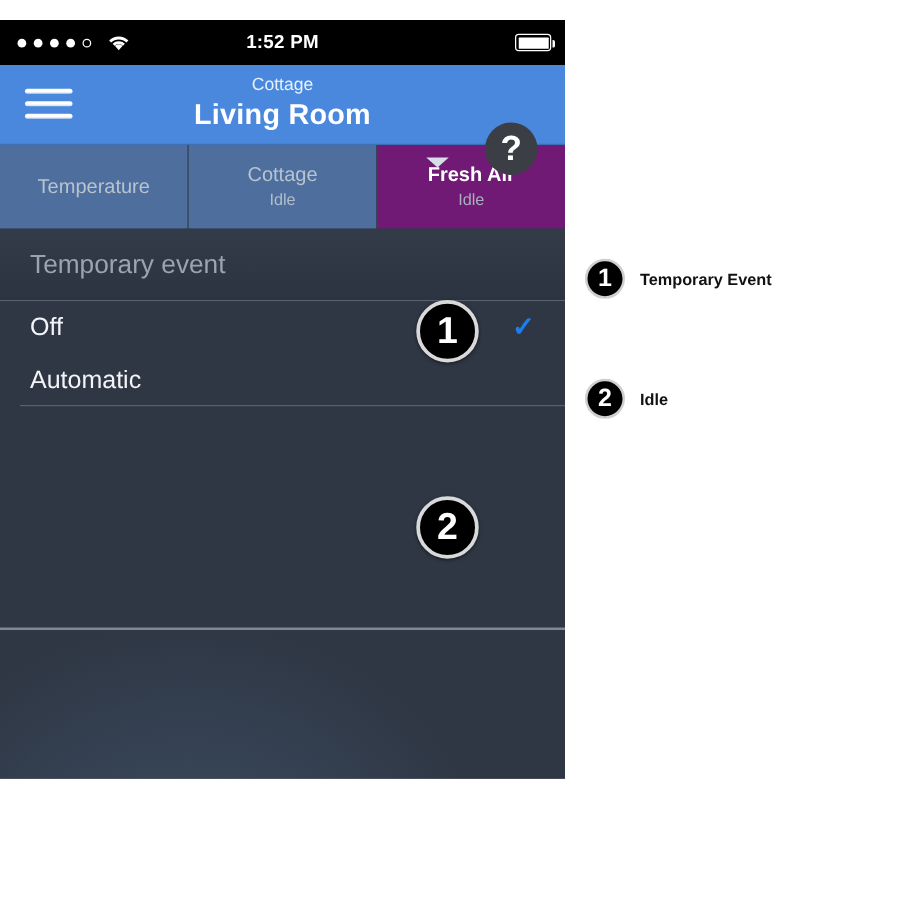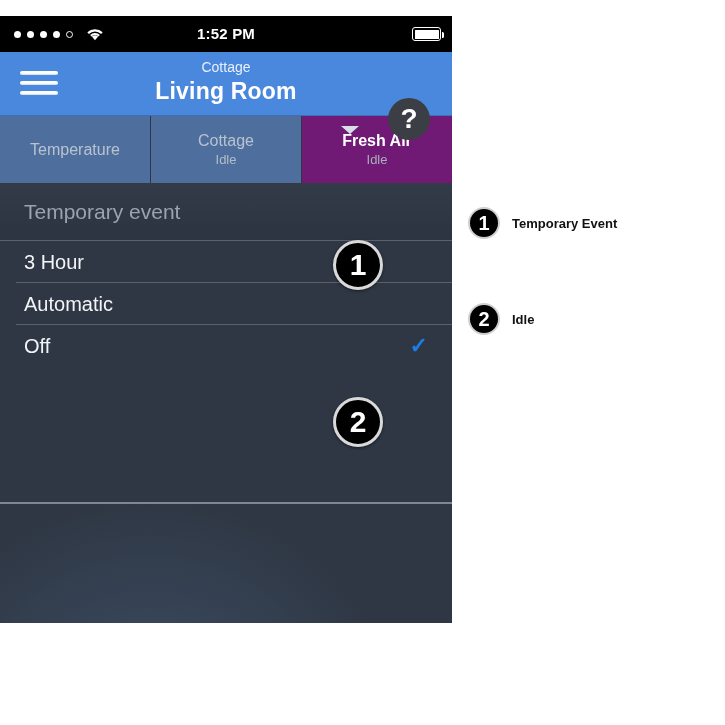--- a/index.html
+++ b/index.html
@@ -391,31 +391,28 @@
     <div class="tab active">
       <span class="tab-label">Fresh Air</span>
       <span class="tab-sub">Idle</span>
     </div>
   </div>
 
   <div id="list">
 
     <div class="section-header">Temporary event</div>
 
-    <div class="list-row sep-inset">
-      <span class="row-label">3 Hour</span>
-    </div>
-
-
-    <div class="list-row sep-inset">
-      <span class="row-label">Automatic</span>
-    </div>
+
+
     <div class="list-row">
       <span class="row-label">Off</span>
       <span class="check-mark">✓</span>
+    </div>
+    <div class="list-row sep-inset">
+      <span class="row-label">Automatic</span>
     </div>
 
   </div>
 
   <div id="empty-panel"></div>
 
   <div class="badge" id="badge-1">1</div>
   <div class="badge" id="badge-2">2</div>
 
 </div>

